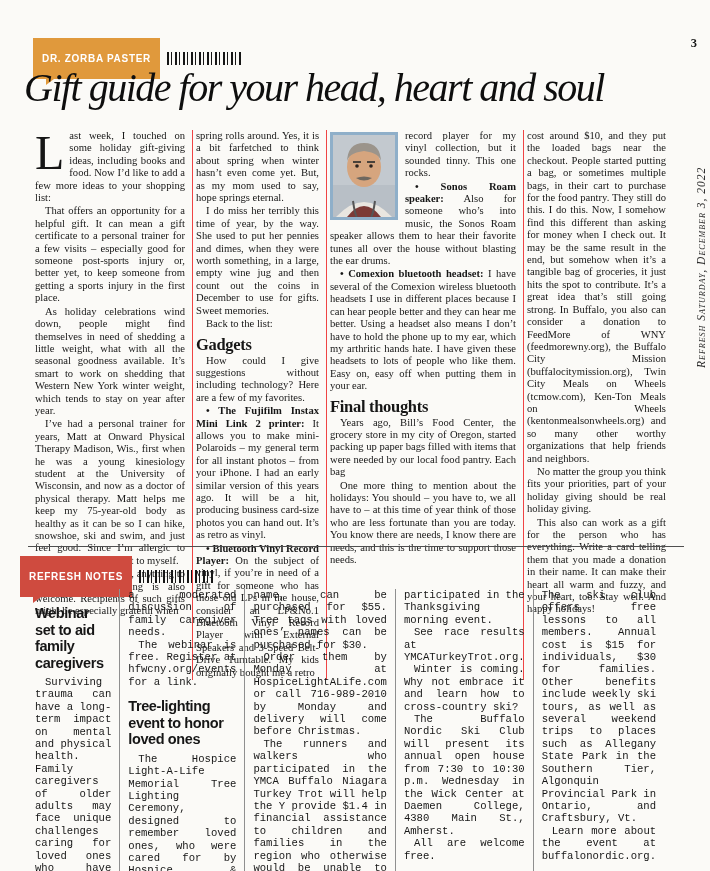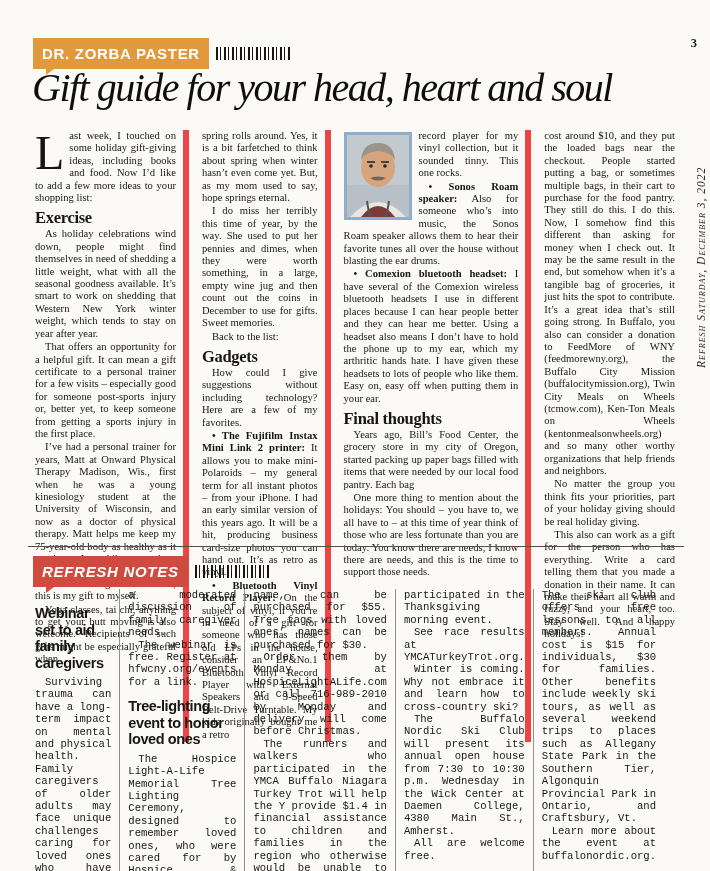--- a/index.html
+++ b/index.html
@@ -6,72 +6,72 @@
   .page{
     position:relative; width:710px; height:871px; margin:0 auto;
     background:#fbfaf7; color:#161616; overflow:hidden;
     font-family:"Liberation Serif", serif;
   }
   
   .kicker{
     display:inline-block; position:relative;
     background:#e0993c; color:#fff;
     font-family:"Liberation Sans", sans-serif; font-weight:bold;
-    font-size:15px; letter-spacing:.7px; padding:7px 9px;
+    font-size:10px; letter-spacing:.7px; padding:15px 9px;
     vertical-align:middle;
   }
   .kicker::after{
     content:""; position:absolute; left:13px; bottom:-6px;
     border-top:6px solid #e0993c; border-right:8px solid transparent;
   }
   .kicker.red{background:#cf4b3f;}
   .kicker.red::after{border-top-color:#cf4b3f;}
   .stripes{
     display:inline-block; vertical-align:middle; width:76px; height:13px; margin-left:7px;
     background:repeating-linear-gradient(90deg,#161616 0 2px,transparent 2px 4px,#161616 4px 5px,transparent 5px 8px);
   }
   
   .kicker-row{position:absolute; top:38px; left:33px;}
   .headline{
-    position:absolute; top:64px; left:32px; width:645px;
+    position:absolute; top:64px; left:24px; width:645px;
     font-size:40px; font-style:italic; font-weight:normal;
     letter-spacing:-1.5px; white-space:nowrap; color:#0e0e0e;
   }
   .pagenum{position:absolute; top:36px; right:13px; font-weight:bold; font-size:12.5px;}
   .edge-date{
     position:absolute; top:58px; right:3px; height:310px;
     writing-mode:vertical-rl; transform:rotate(180deg);
     font-style:italic; font-variant:small-caps;
     font-size:11.5px; letter-spacing:1px; color:#2a2a2a;
   }
   
   .article{position:absolute; top:130px; left:35px; width:640px; display:flex; align-items:stretch;}
   .acol{font-size:10.6px; line-height:12.4px; text-align:justify;}
-  .acol + .acol{border-left:6px solid #ef4444; margin-left:7px; padding-left:13px;}
+  .acol + .acol{border-left:1px solid #ef4444; margin-left:7px; padding-left:3px;}
   .c1{width:150px;} .c2{width:123px;} .c3{width:186px;} .c4{width:139px;}
   .acol p{margin:0 0 1px 0; text-indent:10px;}
   .acol p.cont, .acol p.first{text-indent:0;}
   h3.sub{
     font-size:16.5px; line-height:17px; margin:5px 0 2px; letter-spacing:-.3px;
     font-weight:bold; text-align:left;
   }
   .drop{float:left; font-size:48px; line-height:39px; padding:3px 5px 0 0; font-style:normal;}
   .lead{font-weight:bold;}
   .photo{
     float:left; width:62px; height:82px; border:3px solid #8fafc9;
     margin:2px 7px 3px 0; background:#c7cdd2; overflow:hidden;
   }
   .bio{
     margin-top:10px; border-top:1px solid #161616; padding-top:5px;
     font-style:italic; font-size:10.6px; line-height:12.6px; text-align:left;
   }
   
   .divider{position:absolute; top:546px; left:28px; width:656px; border-top:1px solid #4f4f4f;}
   
-  .notes-kicker-row{position:absolute; top:556px; left:33px;font-style:italic;}
+  .notes-kicker-row{position:absolute; top:556px; left:20px;}
   .notes{position:absolute; top:589px; left:35px; width:600px; display:flex; align-items:stretch;}
   .ncol{flex:1; font-size:10.6px; line-height:12.4px; text-align:justify;}
   .ncol + .ncol{border-left:1px solid #8f8f8f; margin-left:8px; padding-left:8px;}
   .ncol h2{
     font-family:"Liberation Sans", sans-serif; font-size:14.5px; line-height:16.5px;
     letter-spacing:-.4px; margin:16px 0 5px; text-align:left;
   }
   .ncol h2.later{margin-top:10px;}
   .ncol p{margin:0; text-indent:10px;font-family:Liberation Mono, monospace;}
   .ncol p.cont{text-indent:0;}
@@ -87,23 +87,22 @@
   <div class="kicker-row">
     <span class="kicker">DR. ZORBA PASTER</span><span class="stripes"></span>
   </div>
 
   <div class="headline">Gift guide for your head, heart and soul</div>
 
   <div class="article">
 
     <div class="acol c1">
       <p class="first"><span class="drop">L</span><span>ast week, I touched on some holiday gift-giving ideas, including books and food. Now I’d like to add a few more ideas to your shopping list:</span></p>
-      <h3 class="sub">Exercise</h3>
+      <p>That offers an opportunity for a helpful gift. It can mean a gift certificate to a personal trainer for a few visits – especially good for someone post-sports injury or, better yet, to keep someone from getting a sports injury in the first place.</p>
       <p>As holiday celebrations wind down, people might find themselves in need of shedding a little weight, what with all the seasonal goodness available. It’s smart to work on shedding that Western New York winter weight, which tends to stay on year after year.</p>
-      <p>That offers an opportunity for a helpful gift. It can mean a gift certificate to a personal trainer for a few visits – especially good for someone post-sports injury or, better yet, to keep someone from getting a sports injury in the first place.</p>
       <p>I’ve had a personal trainer for years, Matt at Onward Physical Therapy Madison, Wis., first when he was a young kinesiology student at the University of Wisconsin, and now as a doctor of physical therapy. Matt helps me keep my 75-year-old body as healthy as it can be so I can hike, snowshoe, ski and swim, and just feel good. Since I’m allergic to exercise, this is my gift to myself.</p>
       <p>Yoga classes, tai chi, anything to get your butt moving is also welcome. Recipients of such gifts might be especially grateful when</p>
     </div>
 
     <div class="acol c2">
       <p class="cont">spring rolls around. Yes, it is a bit farfetched to think about spring when winter hasn’t even come yet. But, as my mom used to say, hope springs eternal.</p>
       <p>I do miss her terribly this time of year, by the way. She used to put her pennies and dimes, when they were worth something, in a large, empty wine jug and then count out the coins in December to use for gifts. Sweet memories.</p>
       <p>Back to the list:</p>
       <h3 class="sub">Gadgets</h3>
       <p>How could I give suggestions without including technology? Here are a few of my favorites.</p>

